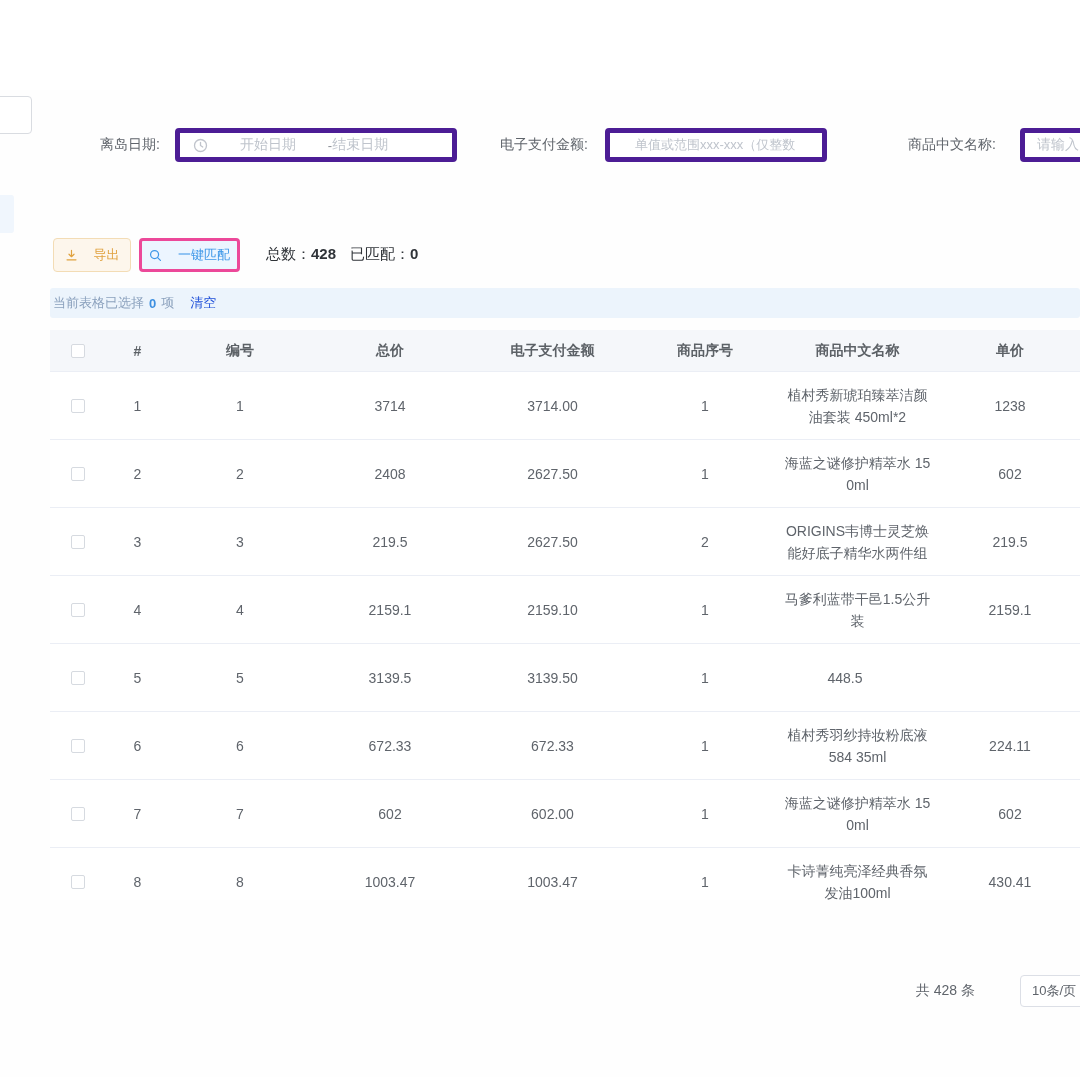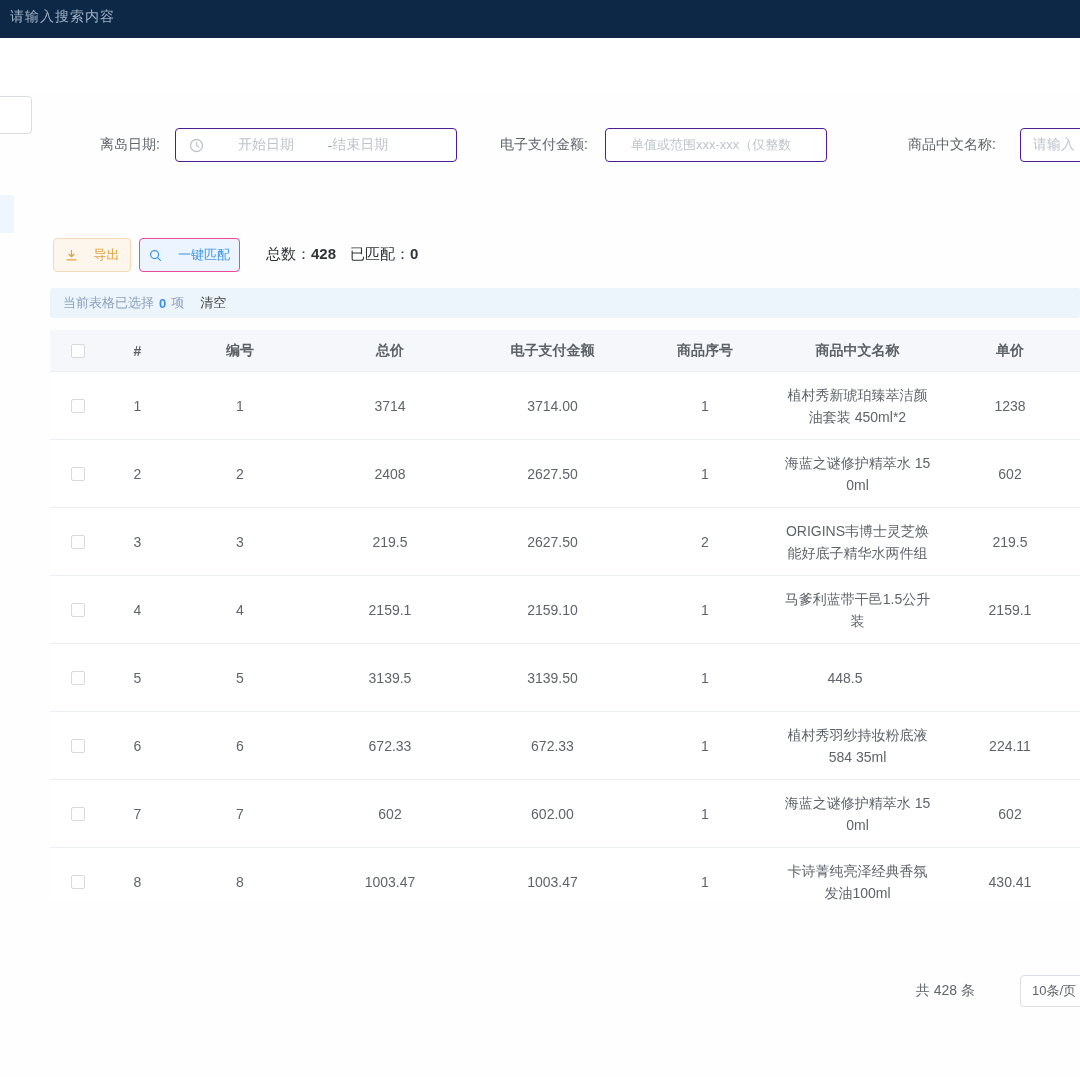--- a/index.html
+++ b/index.html
@@ -18,42 +18,42 @@
   .tab .close { display:inline-block; margin-left:8px; font-size:13px; color:#7ba4cc; }
 
   
   .content { position:absolute; left:0; top:90px; width:1080px; height:987px; background:#fefefe; }
   .corner-box { position:absolute; left:-10px; top:6px; width:42px; height:38px; background:#fff; border:1px solid #d9dce1; border-radius:4px; }
   .edge-blue { position:absolute; left:-4px; top:105px; width:18px; height:38px; background:#e3effb; opacity:.55; border-radius:3px; }
 
   
   .filter-row { position:absolute; left:0; top:38px; width:1080px; height:34px; }
   .f-label { position:absolute; top:8px; font-size:14px; color:#5f646b; }
-  .inp { position:absolute; top:0; height:34px; background:#fff; border:1px solid #4c1d95; border-radius:4px; font-size:14px; color:#bfc4cc; display:flex; align-items:center; cursor:text; }
+  .inp { position:absolute; top:0; height:34px; background:#fff; border:5px solid #4c1d95; border-radius:4px; font-size:14px; color:#bfc4cc; display:flex; align-items:center; cursor:text; }
   .date-inp { left:175px; width:282px; }
   .date-inp .clock { margin-left:13px; width:15px; height:15px; flex:none; }
   .date-inp .ph1 { flex:1; text-align:center; }
   .date-inp .sep { flex:none; color:#8a8f96; font-size:13px; }
   .date-inp .ph2 { flex:1; }
   .amt-inp { left:605px; width:222px; padding-left:25px; font-size:13px; }
   .name-inp { left:1020px; width:150px; padding-left:12px; }
 
   
   .toolbar { position:absolute; left:0; top:148px; width:1080px; height:34px; }
   .btn { position:absolute; top:0; height:34px; border-radius:4px; font-size:13px; display:flex; align-items:center; justify-content:center; cursor:pointer; gap:16px; }
   .btn-export { left:53px; width:78px; background:#fdf6ec; border:1px solid #f3dcb5; color:#e0a23f; }
-  .btn-match { left:139px; width:101px; background:#ecf5ff; border:1px solid #ec4899; color:#3d97e8; }
+  .btn-match { left:139px; width:101px; background:#ecf5ff; border:3px solid #ec4899; color:#3d97e8; }
   .stats { position:absolute; left:266px; top:7px; font-size:15px; color:#2f3338; }
   .stats b { font-weight:bold; }
   .stats .gap { display:inline-block; width:14px; }
 
   
-  .selbar { position:absolute; left:50px; top:198px; width:1030px; height:30px; background:#ecf4fc; border-radius:3px; display:flex; align-items:center; padding-left:13px; font-size:13px; color:#8ba1bd; }
+  .selbar { position:absolute; left:50px; top:198px; width:1030px; height:30px; background:#ecf4fc; border-radius:3px; display:flex; align-items:center; padding-left:3px; font-size:13px; color:#8ba1bd; }
   .selbar .cnt { color:#3d8fe0; font-weight:bold; margin:0 5px; }
-  .selbar .clear { color:#404040; margin-left:16px; cursor:pointer; }
+  .selbar .clear { color:#1d4ed8; margin-left:16px; cursor:pointer; }
 
   
   .table-wrap { position:absolute; left:50px; top:240px; width:1030px; height:570px; overflow:hidden; }
   .thead { display:flex; height:42px; background:#f5f7fa; border-bottom:1px solid #ebeef5; align-items:center; }
   .th { font-size:14px; font-weight:bold; color:#5c6166; text-align:center; }
   .tr { display:flex; min-height:68px; border-bottom:1px solid #ebeef5; align-items:center; background:#fff; }
   .td { font-size:14px; color:#5f646b; text-align:center; line-height:22px; }
   .col-check { width:55px; flex:none; display:flex; align-items:center; justify-content:center; }
   .col-idx   { width:65px;  flex:none; }
   .col-no    { width:140px; flex:none; }
@@ -69,23 +69,20 @@
   .pager .total { position:absolute; right:105px; top:7px; font-size:14px; color:#5f646b; }
   .page-size { position:absolute; left:1020px; top:0; width:100px; height:32px; background:#fff; border:1px solid #dcdfe6; border-radius:4px; font-size:13px; color:#5f646b; display:flex; align-items:center; padding-left:11px; cursor:pointer; }
 
   svg { display:block; }
 </style>
 </head>
 <body>
 
 <div class="screen">
 
-  <div class="navbar">
-    <div class="nav-search">请输入搜索内容</div>
-  </div>
 
 
   <div class="content">
     <div class="corner-box"></div>
     <div class="edge-blue"></div>
 
     <div class="filter-row">
       <div class="f-label" style="left:100px">离岛日期:</div>
       <div class="inp date-inp">
         <svg class="clock" viewBox="0 0 16 16">

